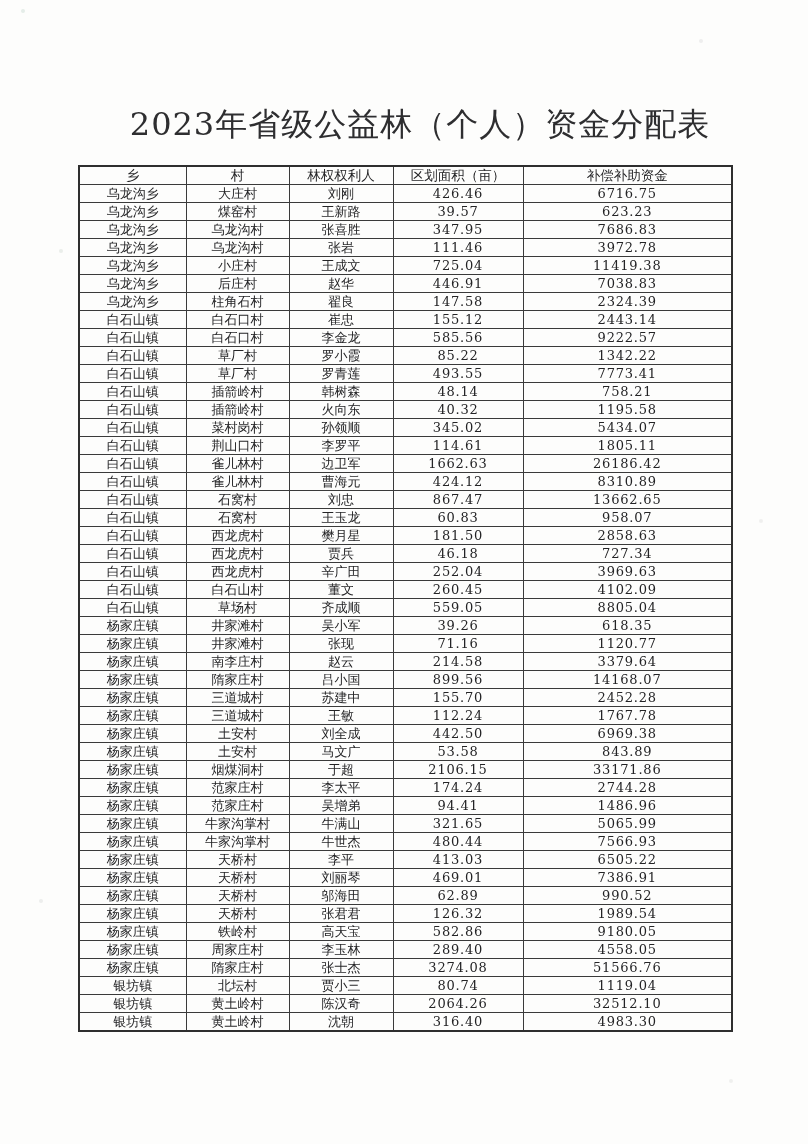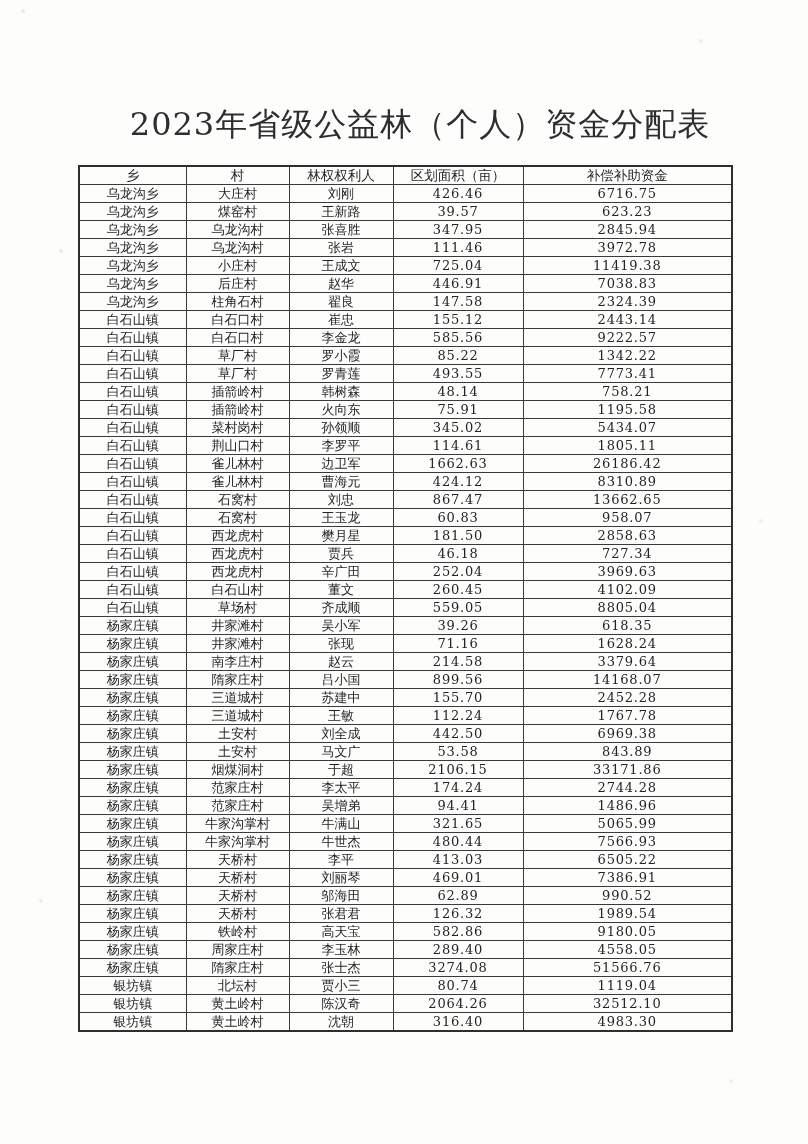--- a/index.html
+++ b/index.html
@@ -113,21 +113,21 @@
           <td>煤窑村</td>
           <td>王新路</td>
           <td class="num">39.57</td>
           <td class="num">623.23</td>
         </tr>
         <tr>
           <td>乌龙沟乡</td>
           <td>乌龙沟村</td>
           <td>张喜胜</td>
           <td class="num">347.95</td>
-          <td class="num">2845.94</td>
+          <td class="num">7686.83</td>
         </tr>
         <tr>
           <td>乌龙沟乡</td>
           <td>乌龙沟村</td>
           <td>张岩</td>
           <td class="num">111.46</td>
           <td class="num">3972.78</td>
         </tr>
         <tr>
           <td>乌龙沟乡</td>
@@ -182,21 +182,21 @@
           <td>白石山镇</td>
           <td>插箭岭村</td>
           <td>韩树森</td>
           <td class="num">48.14</td>
           <td class="num">758.21</td>
         </tr>
         <tr>
           <td>白石山镇</td>
           <td>插箭岭村</td>
           <td>火向东</td>
-          <td class="num">75.91</td>
+          <td class="num">40.32</td>
           <td class="num">1195.58</td>
         </tr>
         <tr>
           <td>白石山镇</td>
           <td>菜村岗村</td>
           <td>孙领顺</td>
           <td class="num">345.02</td>
           <td class="num">5434.07</td>
         </tr>
         <tr>
@@ -274,21 +274,21 @@
           <td>井家滩村</td>
           <td>吴小军</td>
           <td class="num">39.26</td>
           <td class="num">618.35</td>
         </tr>
         <tr>
           <td>杨家庄镇</td>
           <td>井家滩村</td>
           <td>张现</td>
           <td class="num">71.16</td>
-          <td class="num">1628.24</td>
+          <td class="num">1120.77</td>
         </tr>
         <tr>
           <td>杨家庄镇</td>
           <td>南李庄村</td>
           <td>赵云</td>
           <td class="num">214.58</td>
           <td class="num">3379.64</td>
         </tr>
         <tr>
           <td>杨家庄镇</td>

